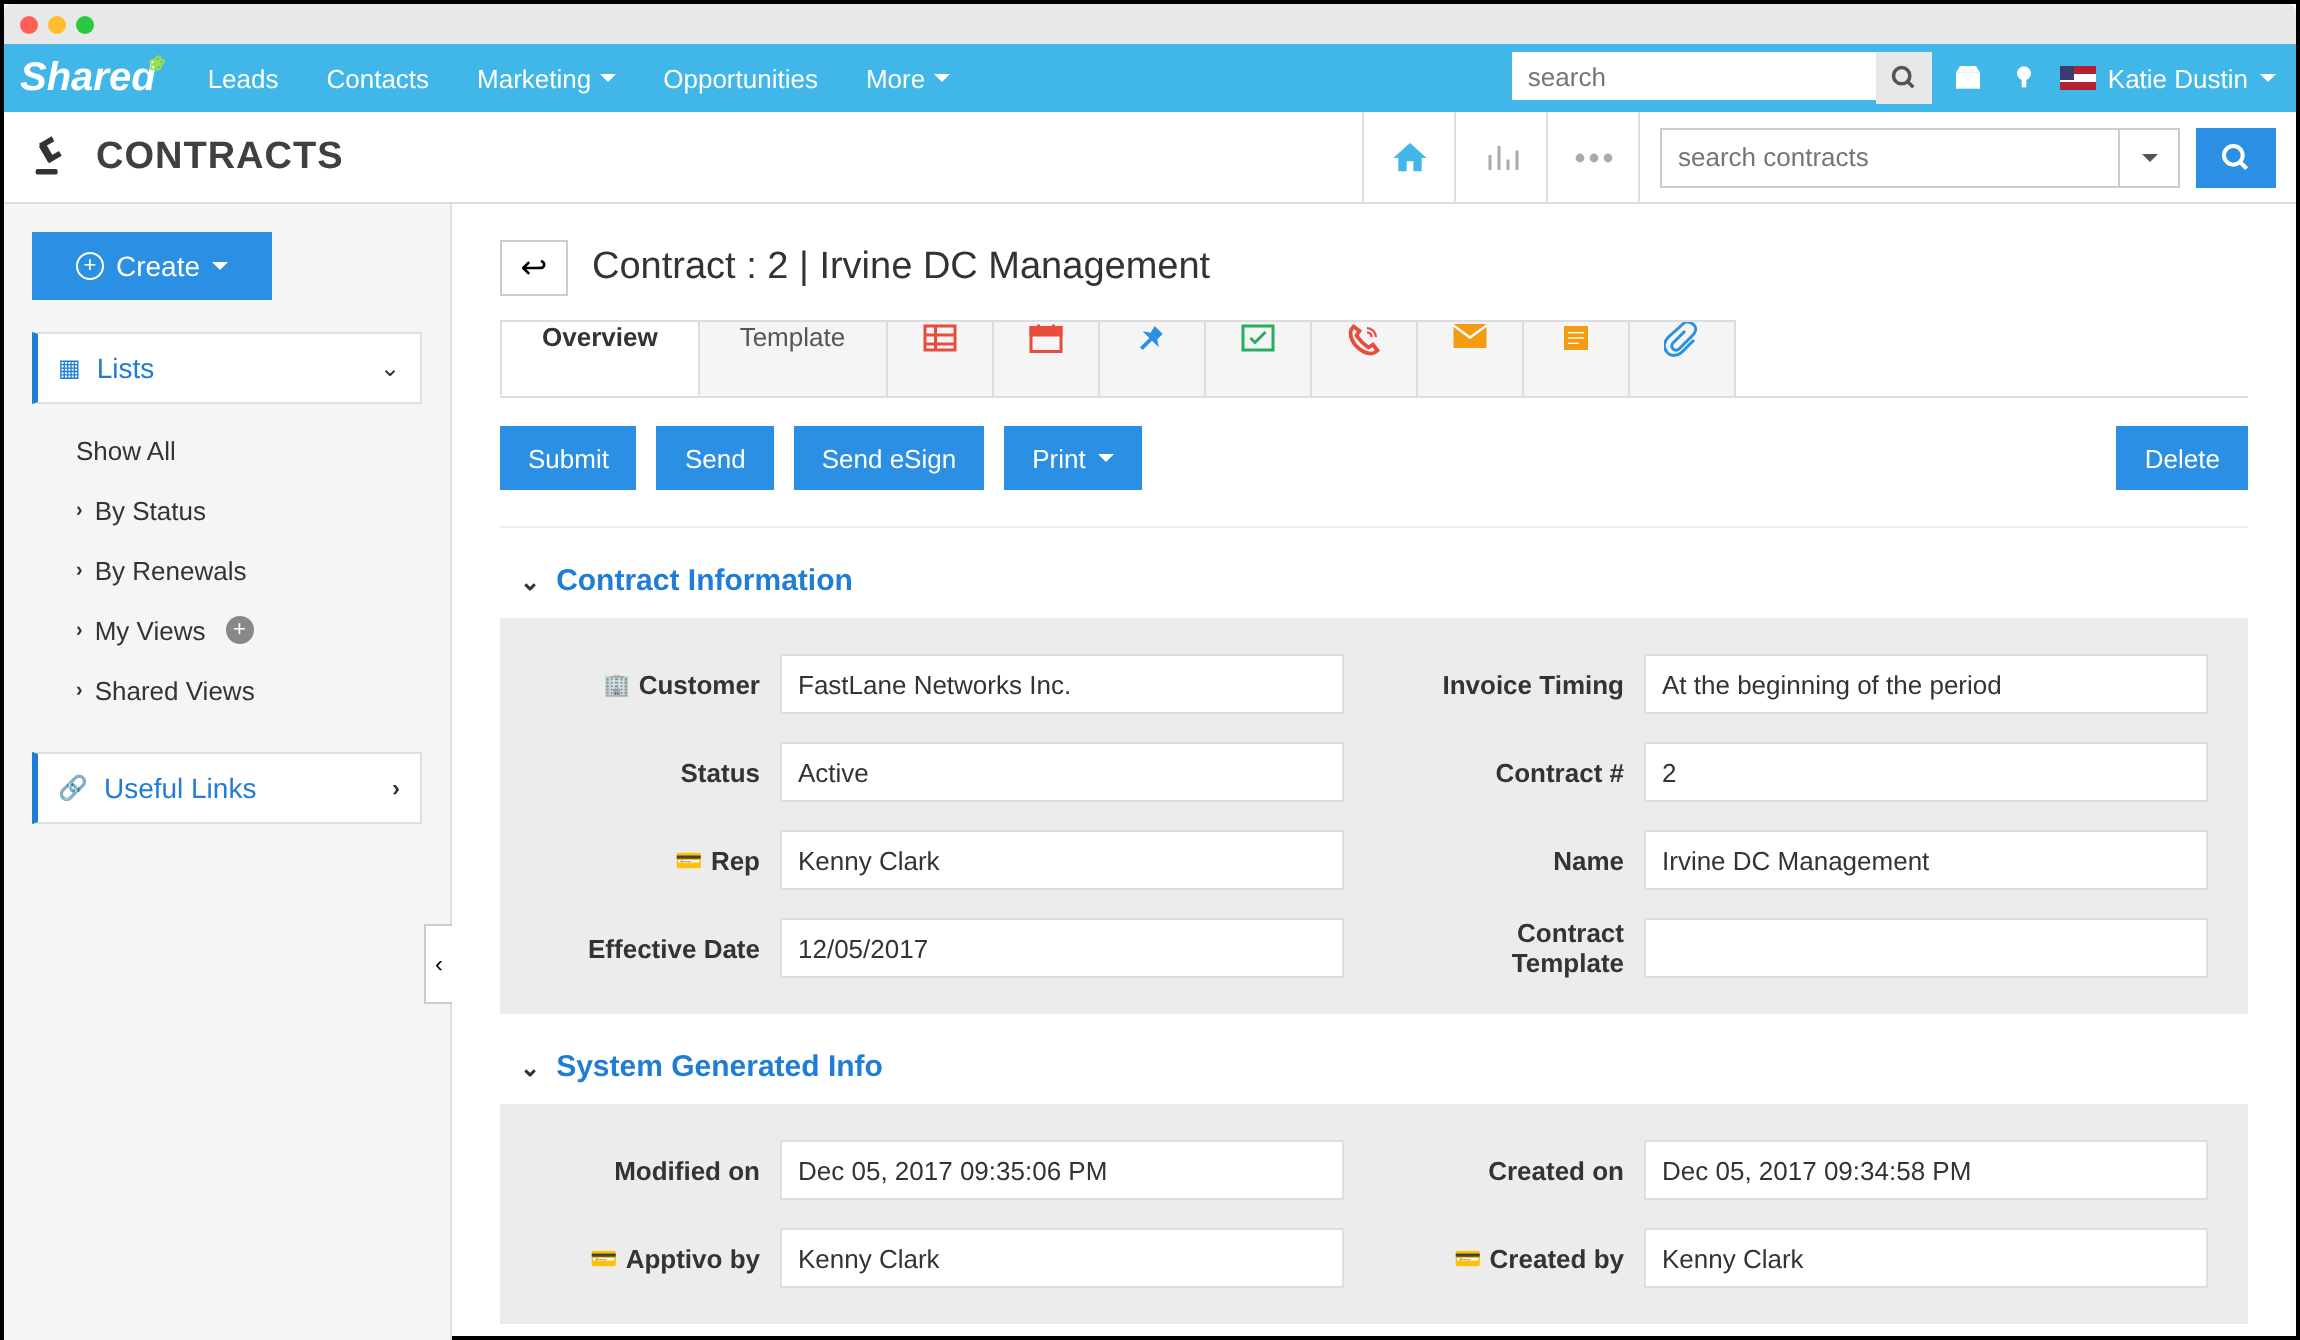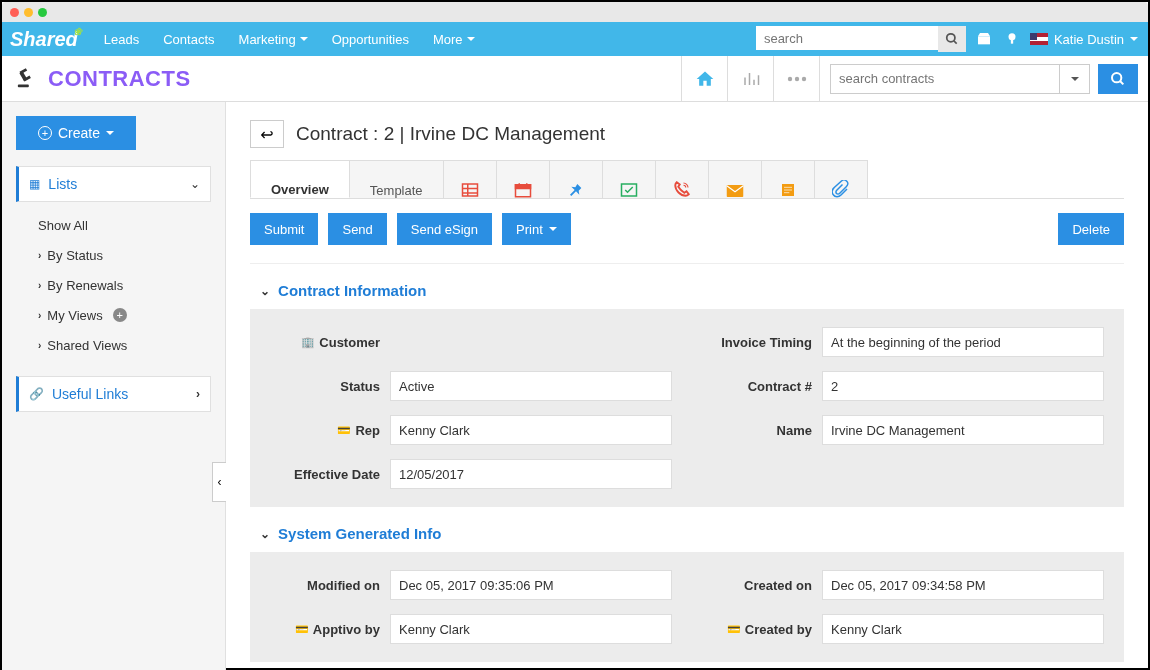--- a/index.html
+++ b/index.html
@@ -19,21 +19,21 @@
 .search-box { display:flex; }
 .search-box input { width:182px; height:24px; border:none; padding:0 8px; font-size:13px;}
 .search-btn { width:28px; height:26px; background:#e8e8e8; border:none; display:flex; align-items:center; justify-content:center; cursor:pointer;}
 .top-ic { width:20px; height:20px; display:flex; align-items:center; justify-content:center; color:#fff; cursor:pointer;}
 .user-chip { display:flex; align-items:center; gap:6px; font-size:13px;}
 .flag { width:18px; height:12px; background:linear-gradient(to bottom,#b22234 0%,#b22234 33%,#fff 33%,#fff 66%,#b22234 66%); position:relative;}
 .flag::before{content:'';position:absolute;left:0;top:0;width:7px;height:7px;background:#3c3b6e;}
 
 .subhead { height:46px; border-bottom:1px solid #ddd; display:flex; align-items:center; padding-left:14px;}
 .subhead .gavel { color:#333; margin-right:10px; }
-.subhead .title { color:#8b5cf6; font-size:22px; font-weight:bold; letter-spacing:0.5px;}
+.subhead .title { color:#404040; font-size:19px; font-weight:bold; letter-spacing:0.5px;}
 .subhead-right { margin-left:auto; display:flex; align-items:center; height:100%;}
 .sr-cell { width:46px; height:46px; border-left:1px solid #ddd; display:flex; align-items:center; justify-content:center; color:#888; cursor:pointer; font-size:18px;}
 .sr-cell.active { color:#41b7e9;}
 .sr-search { border-left:1px solid #ddd; height:46px; display:flex; align-items:center; padding:0 10px; gap:8px;}
 .sr-search .combo { display:flex;align-items:center;}
 .sr-search input { width:230px; height:30px; border:1px solid #ccc; padding:0 8px; font-size:13px; color:#888;}
 .sr-search .dd { width:30px; height:30px; border:1px solid #ccc; border-left:none; display:flex; align-items:center; justify-content:center; cursor:pointer;}
 .sr-search .go { width:40px; height:30px; background:#2b8fe3; border:none; display:flex; align-items:center; justify-content:center; cursor:pointer;}
 
 .body { display:flex; height:calc(670px - 2px - 20px - 34px - 46px); position:relative;}
@@ -49,21 +49,21 @@
 .side-sub-item .add { margin-left:4px; width:14px;height:14px;border-radius:50%;background:#888;color:#fff;display:inline-flex;align-items:center;justify-content:center;font-size:11px;}
 .side-item.links { margin-top:8px;}
 .side-item.links .chev { color:#333; font-weight:bold;}
 .collapse-tab { position:absolute; right:-1px; top:360px; width:14px; height:40px; background:#fff; border:1px solid #ccc; border-right:none; display:flex; align-items:center; justify-content:center; font-size:12px; cursor:pointer;}
 
 .main { flex:1; padding:18px 24px 0 24px; overflow-y:auto; position:relative;}
 .page-title-row { display:flex; align-items:center; gap:12px; margin-bottom:12px;}
 .back-btn { width:34px; height:28px; border:1px solid #ccc; background:#fff; display:flex; align-items:center; justify-content:center; cursor:pointer; font-size:16px;}
 .page-title { font-size:19px; color:#333; font-weight:400;}
 .tabstrip { display:flex; border-bottom:1px solid #ddd;}
-.tab { height:38px; padding:0 20px; border:1px solid #ddd; border-bottom:none; background:#f5f5f5; display:flex; align-items:flex-end; justify-content:center; font-size:13px; color:#555; cursor:pointer; margin-right:-1px;}
+.tab { height:38px; padding:0 20px; border:1px solid #ddd; border-bottom:none; background:#f5f5f5; display:flex; align-items:flex-start; justify-content:center; font-size:13px; color:#555; cursor:pointer; margin-right:-1px;}
 .tab.active { background:#fff; border-bottom:1px solid #fff; position:relative; z-index:1; font-weight:bold; color:#333;}
 .tab.icon-only { width:54px; padding:0;}
 .action-row { display:flex; gap:10px; padding:14px 0 18px 0; border-bottom:1px solid #eee;}
 .pbtn { background:#2b8fe3; color:#fff; border:none; height:32px; padding:0 14px; font-size:13px; cursor:pointer; display:flex;align-items:center;gap:6px;}
 .pbtn.del { margin-left:auto;}
 
 .section { margin-top:18px;}
 .sec-head { display:flex; align-items:center; gap:8px; color:#1f7dd6; font-size:15px; font-weight:600; margin-bottom:10px; cursor:pointer; padding-left:10px;}
 .sec-head .chv { font-size:12px; color:#333;}
 .sec-body { background:#ececec; padding:18px 20px; display:grid; grid-template-columns: 1fr 1fr; gap:14px 30px;}
@@ -316,20 +316,21 @@
         <div class="sec-head">
             <span class="chv">⌄</span>
             <span>Contract Information</span>
           </div>
         <div class="sec-body">
           <div class="field">
               <div class="flabel">
                 <span class="mini-ic">🏢</span>
                 <span>Customer</span>
               </div>
+              <div class="fval">FastLane Networks Inc.</div>
             </div>
           <div class="field">
               <div class="flabel">
                 <span>Invoice Timing</span>
               </div>
               <div class="fval">At the beginning of the period</div>
             </div>
           <div class="field">
               <div class="flabel">
                 <span>Status</span>
@@ -353,20 +354,26 @@
               <div class="flabel">
                 <span>Name</span>
               </div>
               <div class="fval">Irvine DC Management</div>
             </div>
           <div class="field">
               <div class="flabel">
                 <span>Effective Date</span>
               </div>
               <div class="fval">12/05/2017</div>
+            </div>
+          <div class="field">
+              <div class="flabel">
+                <span>Contract Template</span>
+              </div>
+              <div class="fval"></div>
             </div>
         </div>
       </div>
 
       <div class="section">
         <div class="sec-head">
             <span class="chv">⌄</span>
             <span>System Generated Info</span>
           </div>
         <div class="sec-body">

